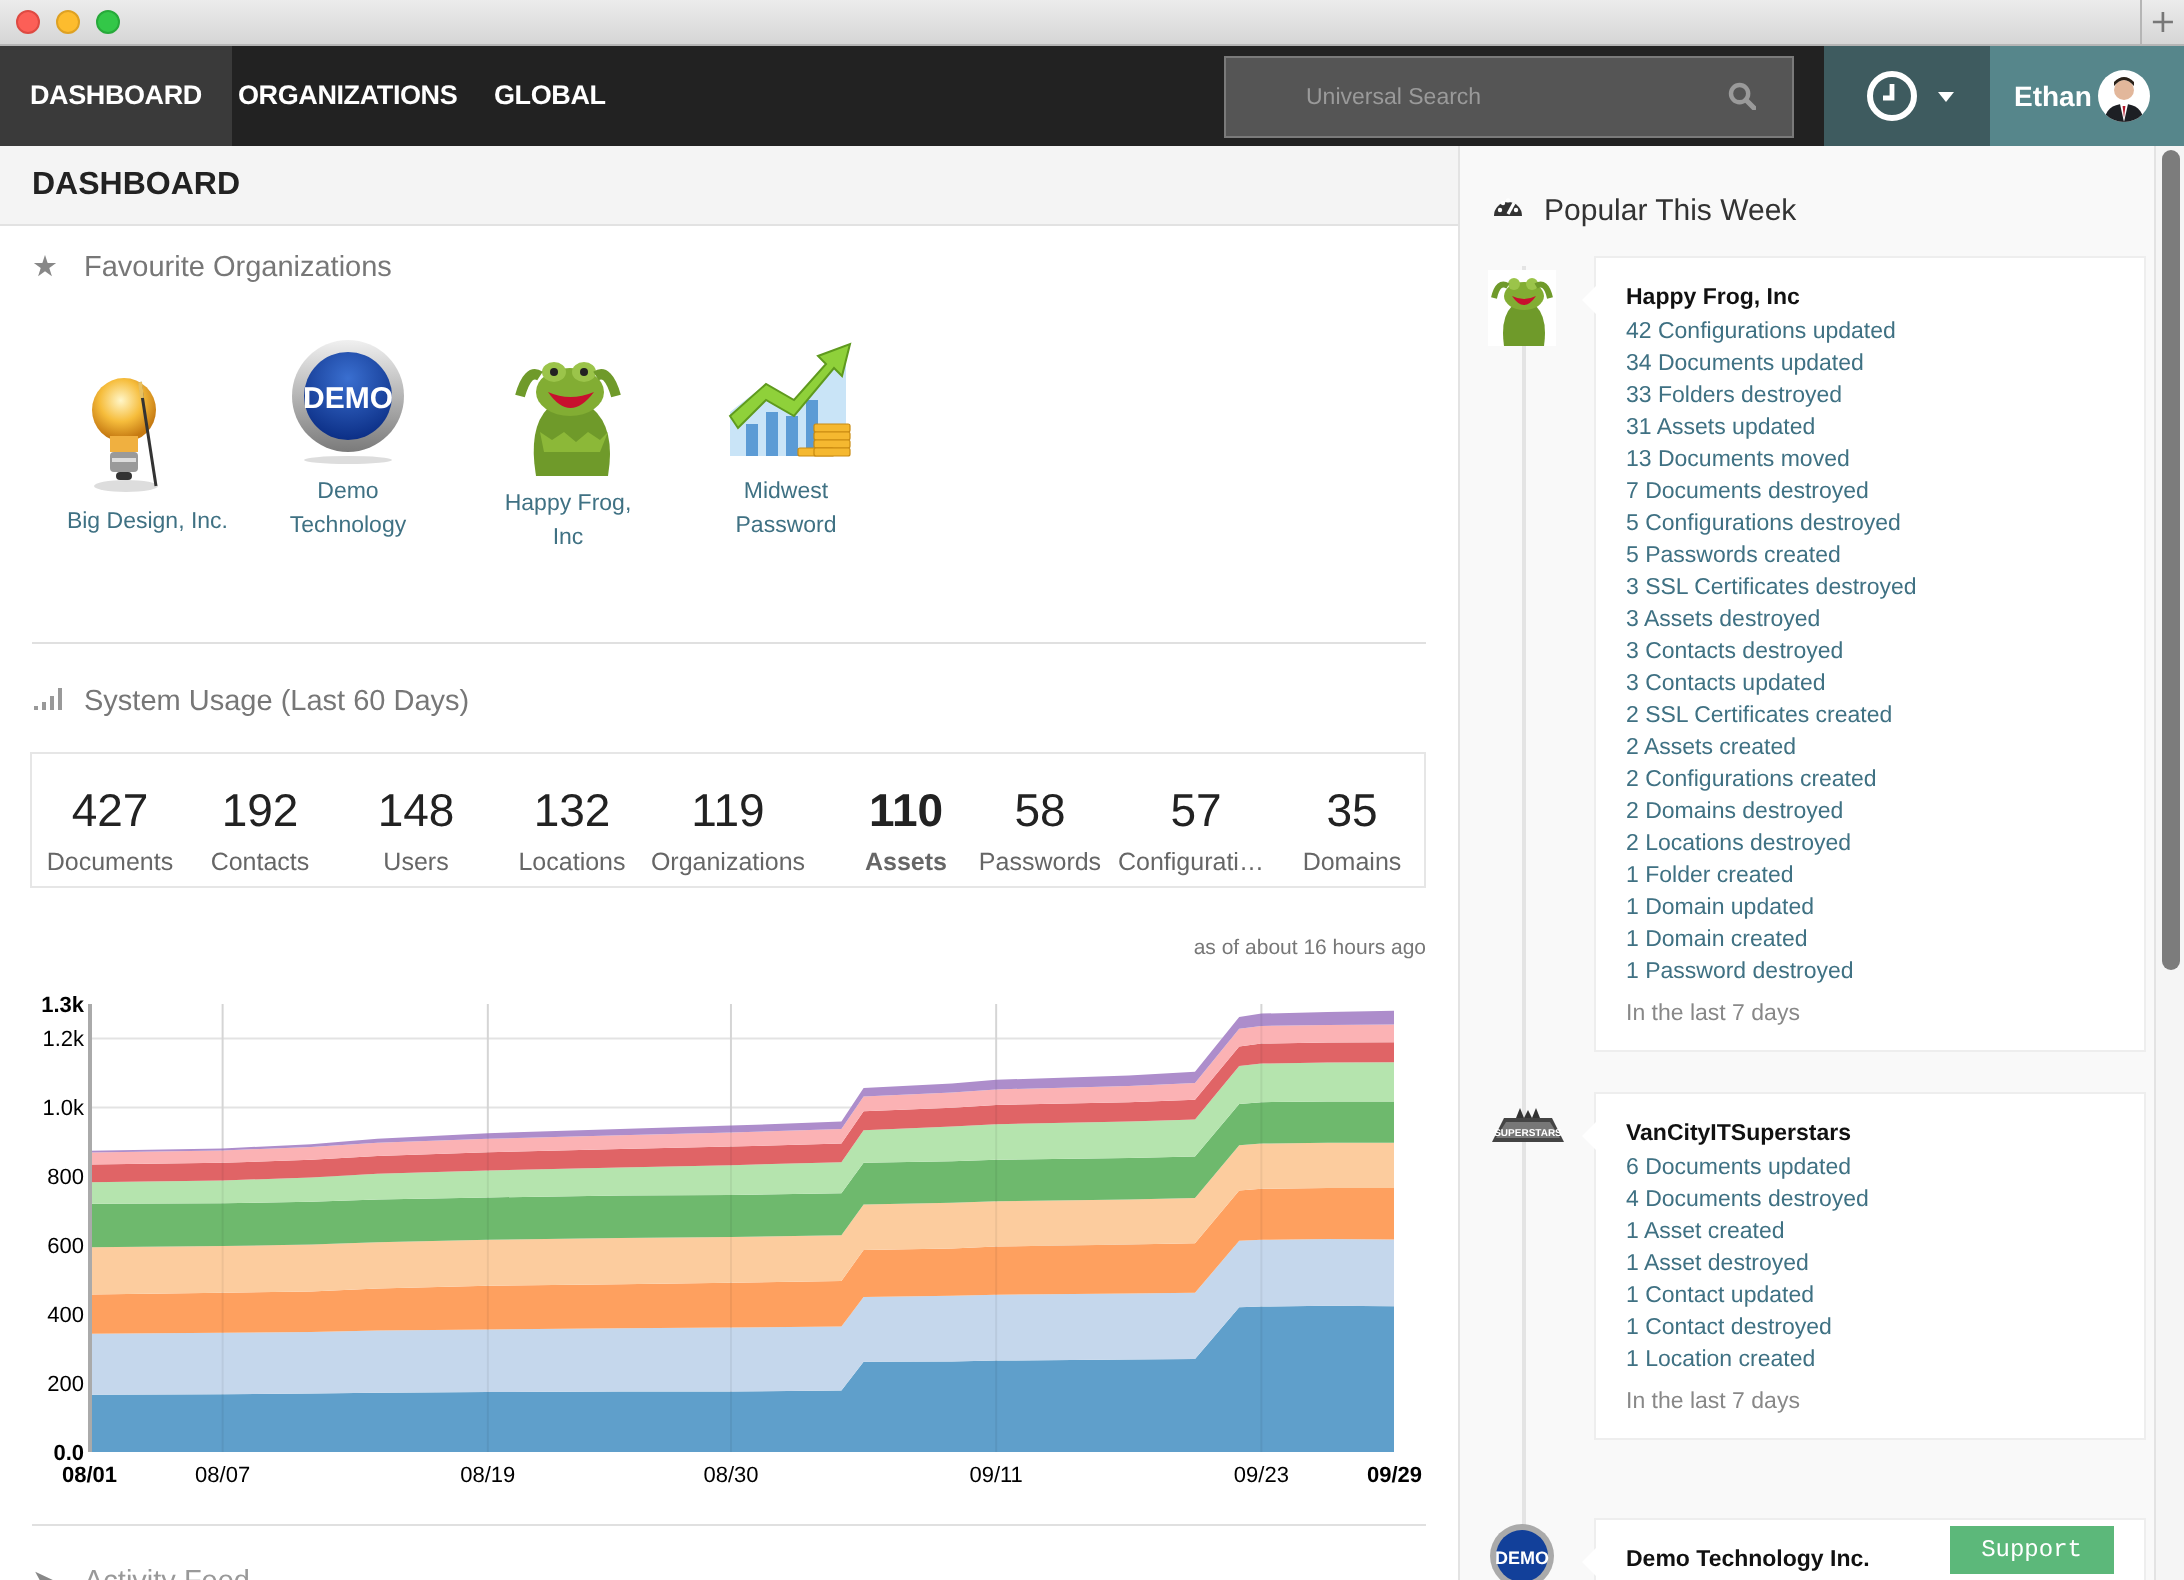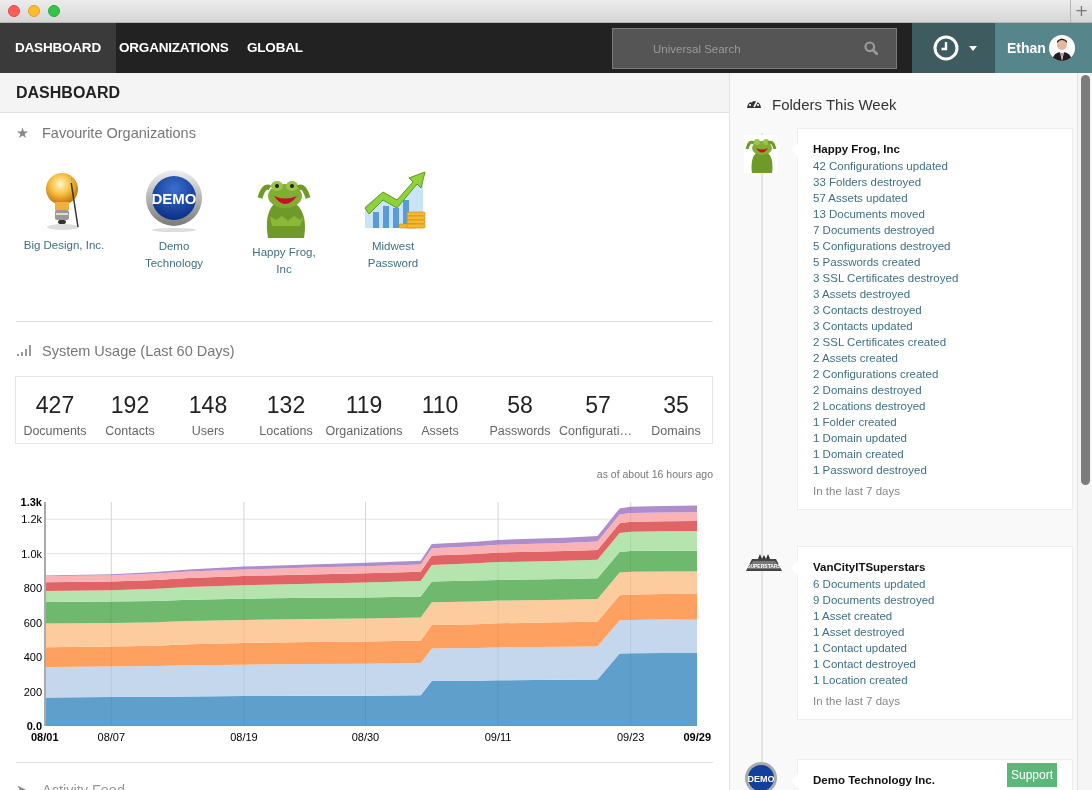--- a/index.html
+++ b/index.html
@@ -47,21 +47,21 @@
   .side { position: absolute; left: 729px; top: 73px; width: 348px; height: 717px; background: #f9f9f9; border-left: 1px solid #e3e3e3; overflow: hidden; }
   .side-title { position: absolute; left: 16px; top: 23px; font-family: "Liberation Sans", sans-serif; font-size: 15px; color: #333; }
   .side-title .ico { display: inline-block; width: 16px; height: 16px; margin-right: 10px; vertical-align: -2px; }
   .timeline-line { position: absolute; left: 31px; top: 60px; width: 2px; height: 700px; background: #e4e4e4; }
   .tl-avatar { position: absolute; left: 14px; width: 34px; height: 34px; }
   .card { position: absolute; left: 67px; width: 276px; background: #fff; border: 1px solid #eee; padding: 12px 15px 10px 15px; }
   .card::before { content: ""; position: absolute; left: -7px; top: 14px; width: 0; height: 0; border-top: 7px solid transparent; border-bottom: 7px solid transparent; border-right: 7px solid #fff; }
   .card-title { font-family: "Liberation Sans", sans-serif; font-weight: bold; font-size: 11.5px; color: #111; line-height: 16px; margin-bottom: 1px; }
   .card-line { font-family: "Liberation Sans", sans-serif; font-size: 11.5px; color: #3f7183; line-height: 16px; display: block; }
   .card-foot { font-family: "Liberation Sans", sans-serif; font-size: 11.5px; color: #888; line-height: 16px; margin-top: 5px; }
-  .support-btn { position: absolute; right: 15px; top: 3px; background: #5cb87a; color: #fff; font-family: Liberation Sans, sans-serif; font-size: 12px; padding: 5px 4px; }
+  .support-btn { position: absolute; right: 15px; top: 3px; background: #5cb87a; color: #fff; font-family: Liberation Mono, monospace; font-size: 12px; padding: 5px 16px; }
 
   .scrollbar { position: absolute; left: 1077px; top: 73px; width: 15px; height: 717px; background: #f5f5f5; border-left: 1px solid #e3e3e3; }
   .scroll-thumb { position: absolute; left: 3px; top: 2px; width: 9px; height: 410px; background: #7c7c7c; border-radius: 5px; }
 </style>
 </head>
 <body>
 
 <div class="titlebar">
   <span class="tl red"></span>
   <span class="tl yellow"></span>
@@ -106,21 +106,21 @@
 
 <div class="main">
   <div class="page-header">
     <h1 class="page-title">DASHBOARD</h1>
   </div>
 
   <div class="section-title" style="top:52px;">
     <span class="ico">★</span><span>Favourite Organizations</span>
   </div>
 
-  <a class="fav-org" style="left:14px; top:94px;">
+  <a class="fav-org" style="left:14px; top:110px;text-align:right;">
     <div class="fav-logo">
       <svg viewBox="0 0 60 64" width="60" height="64">
         <defs>
             <radialGradient id="bulb" cx="0.45" cy="0.35" r="0.6">
               <stop offset="0" stop-color="#fff6c8"></stop>
               <stop offset="0.55" stop-color="#f6bd3c"></stop>
               <stop offset="1" stop-color="#c67a12"></stop>
             </radialGradient>
           </defs>
         <ellipse cx="29" cy="60" rx="16" ry="3" fill="#ddd"></ellipse>
@@ -222,21 +222,21 @@
         <div class="stat-label">Users</div>
       </div>
     <div class="stat" style="left:231px;">
         <div class="stat-val">132</div>
         <div class="stat-label">Locations</div>
       </div>
     <div class="stat" style="left:309px;">
         <div class="stat-val">119</div>
         <div class="stat-label">Organizations</div>
       </div>
-    <div class="stat" style="left:385px;">
+    <div class="stat" style="left:398px;font-weight:bold;">
         <div class="stat-val">110</div>
         <div class="stat-label">Assets</div>
       </div>
     <div class="stat" style="left:465px;">
         <div class="stat-val">58</div>
         <div class="stat-label">Passwords</div>
       </div>
     <div class="stat" style="left:543px;">
         <div class="stat-val">57</div>
         <div class="stat-label">Configurations</div>
@@ -301,43 +301,44 @@
 
 <div class="side">
   <div class="side-title">
     <svg class="ico" viewBox="0 0 16 16">
       <path d="M1 12 A7 7 0 1 1 15 12 Z" fill="#333"></path>
       <circle cx="4" cy="9" r="1.1" fill="#fff"></circle>
       <circle cx="5.5" cy="5.5" r="1.1" fill="#fff"></circle>
       <circle cx="8" cy="4.2" r="1.1" fill="#fff"></circle>
       <circle cx="12" cy="9" r="1.1" fill="#fff"></circle>
       <line x1="8" y1="11" x2="11" y2="5.5" stroke="#fff" stroke-width="1.6"></line>
-    </svg><span>Folders This Week</span>
+    </svg><span>Popular This Week</span>
   </div>
 
   <div class="timeline-line"></div>
 
   <div class="tl-avatar" style="top:62px;">
     <svg viewBox="0 0 34 38" width="34" height="38">
       <rect width="34" height="38" fill="#fff"></rect>
       <path d="M8 38 Q6 24 12 18 Q18 15 24 18 Q30 24 28 38 Z" fill="#6f9a2a"></path>
       <ellipse cx="18" cy="13" rx="10" ry="7" fill="#82ad33"></ellipse>
       <path d="M12 13 Q18 22 24 13 Q18 16 12 13 Z" fill="#c8102e"></path>
       <circle cx="13" cy="7" r="3" fill="#9bc44a"></circle>
         <circle cx="22" cy="7" r="3" fill="#9bc44a"></circle>
       <path d="M3 14 Q5 5 10 8" stroke="#6f9a2a" stroke-width="3" fill="none"></path>
       <path d="M31 14 Q29 5 24 8" stroke="#6f9a2a" stroke-width="3" fill="none"></path>
     </svg>
   </div>
   <div class="card" style="top:55px;">
     <div class="card-title">Happy Frog, Inc</div>
     <div id="card0-lines">
         <a class="card-line">42 Configurations updated</a>
+        <a class="card-line">34 Documents updated</a>
         <a class="card-line">33 Folders destroyed</a>
-        <a class="card-line">57 Assets updated</a>
+        <a class="card-line">31 Assets updated</a>
         <a class="card-line">13 Documents moved</a>
         <a class="card-line">7 Documents destroyed</a>
         <a class="card-line">5 Configurations destroyed</a>
         <a class="card-line">5 Passwords created</a>
         <a class="card-line">3 SSL Certificates destroyed</a>
         <a class="card-line">3 Assets destroyed</a>
         <a class="card-line">3 Contacts destroyed</a>
         <a class="card-line">3 Contacts updated</a>
         <a class="card-line">2 SSL Certificates created</a>
         <a class="card-line">2 Assets created</a>
@@ -357,21 +358,21 @@
       <path d="M2 18 L8 6 L32 6 L38 18 Z" fill="#444"></path>
       <path d="M4 16 L9 8 L31 8 L36 16 Z" fill="#777"></path>
       <text x="20" y="15" text-anchor="middle" font-family="Liberation Sans, sans-serif" font-size="5" font-weight="bold" fill="#fff">SUPERSTARS</text>
       <path d="M14 6 L16 1 L18 6 L20 2 L22 6 L24 1 L26 6 Z" fill="#333"></path>
     </svg>
   </div>
   <div class="card" style="top:473px;">
     <div class="card-title">VanCityITSuperstars</div>
     <div id="card1-lines">
         <a class="card-line">6 Documents updated</a>
-        <a class="card-line">9 Documents destroyed</a>
+        <a class="card-line">4 Documents destroyed</a>
         <a class="card-line">1 Asset created</a>
         <a class="card-line">1 Asset destroyed</a>
         <a class="card-line">1 Contact updated</a>
         <a class="card-line">1 Contact destroyed</a>
         <a class="card-line">1 Location created</a>
       </div>
     <div class="card-foot">In the last 7 days</div>
   </div>
 
   <div class="tl-avatar" style="top:688px;">

